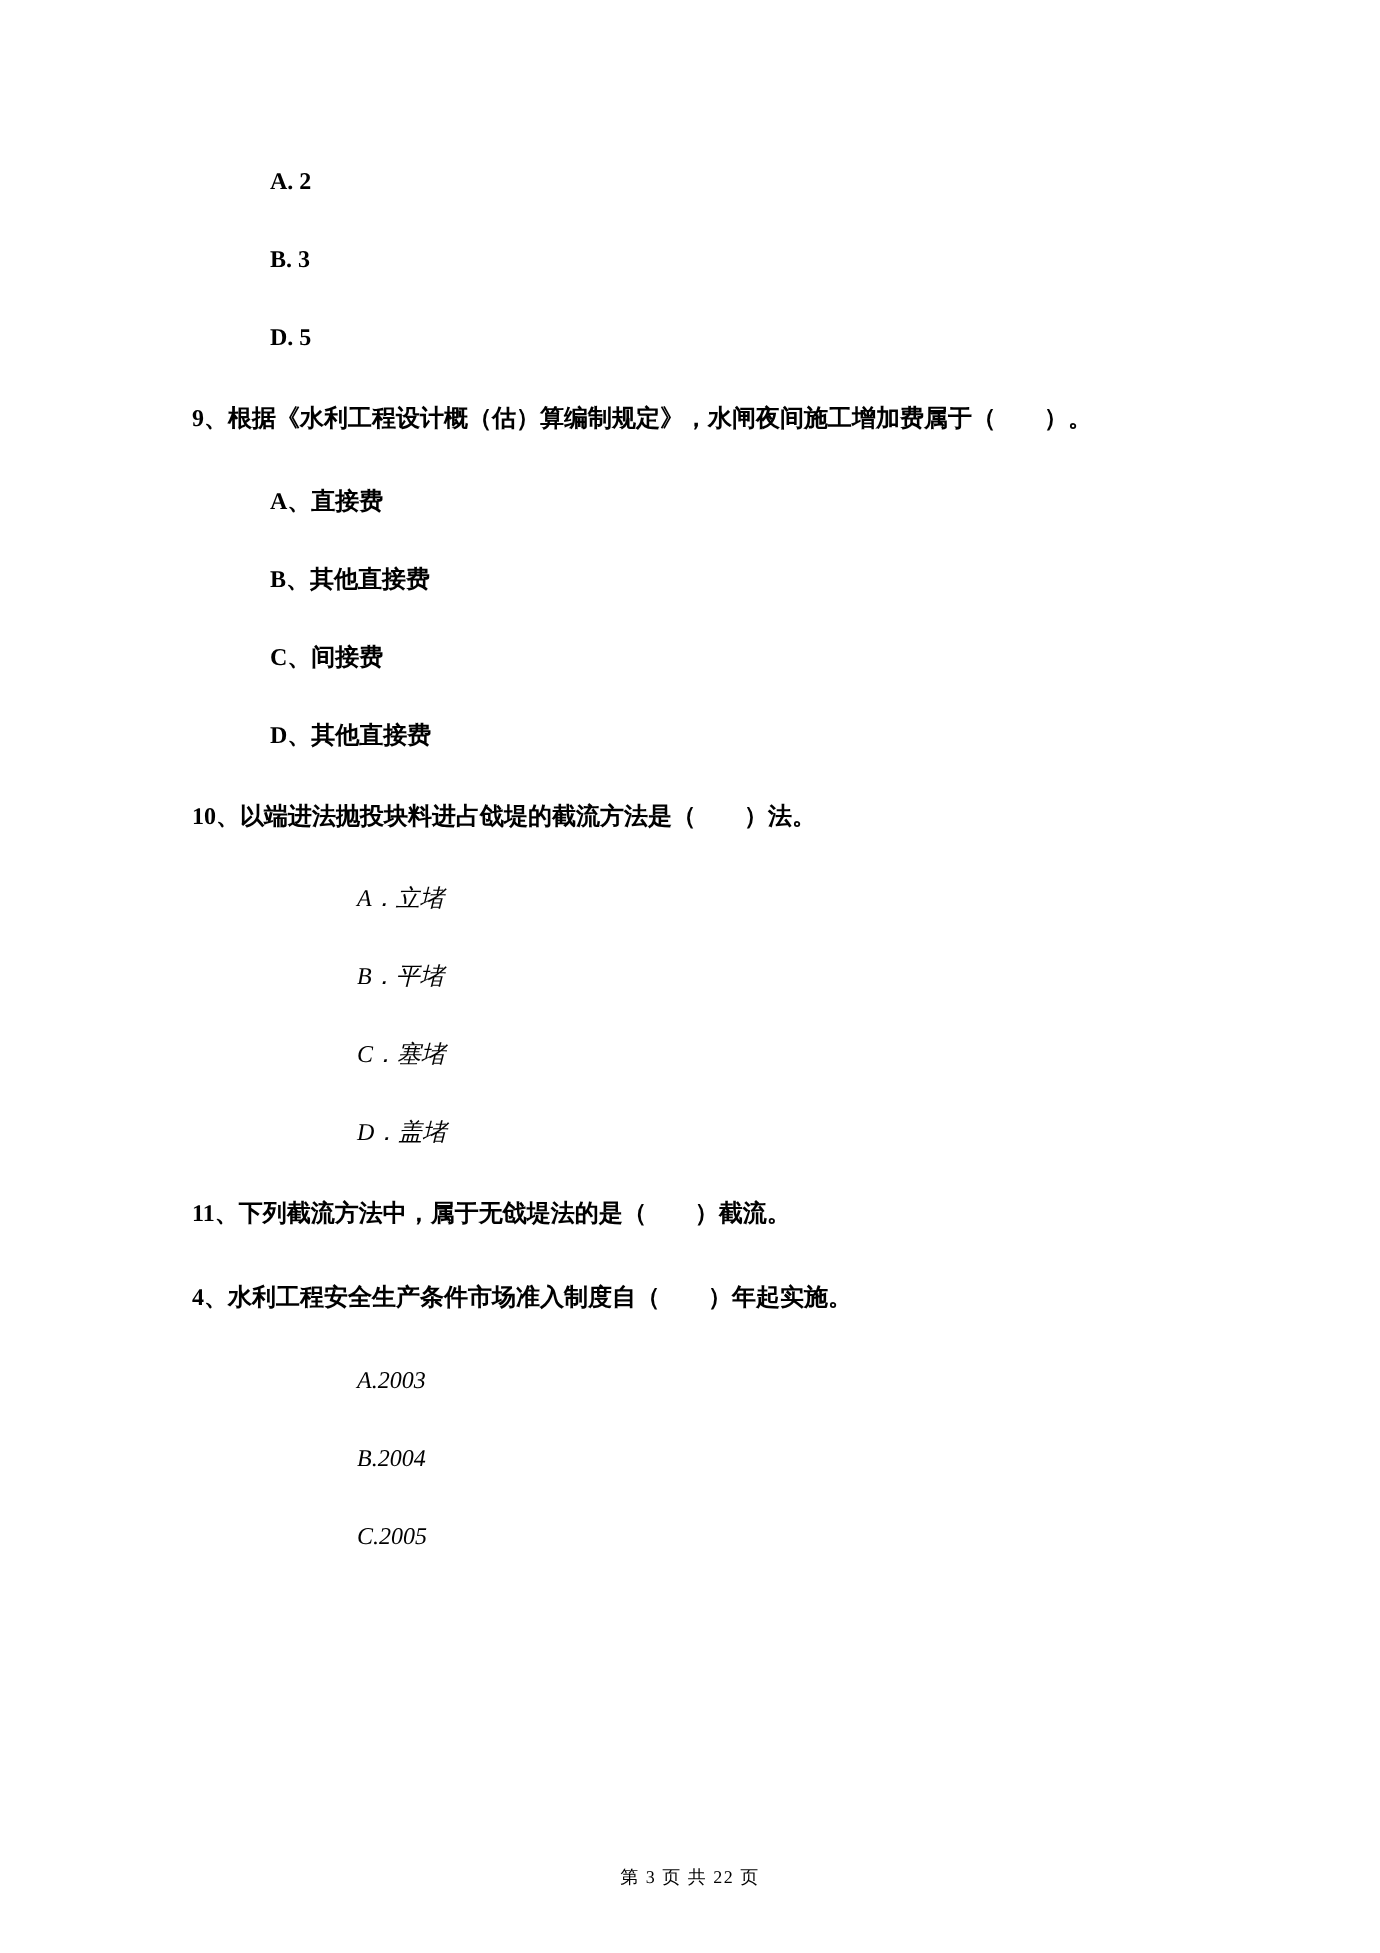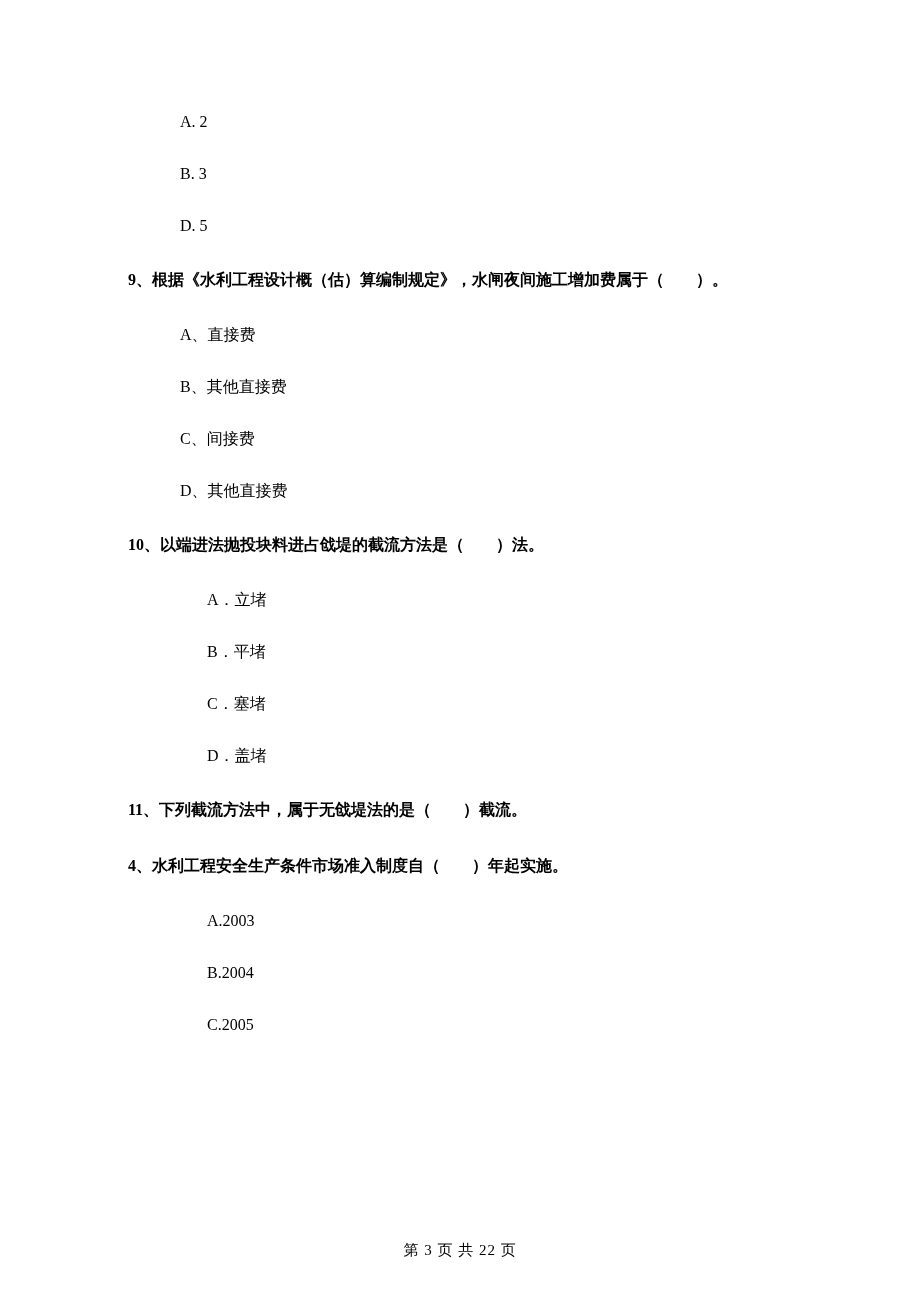--- a/index.html
+++ b/index.html
@@ -13,23 +13,25 @@
       color: #000000;
     }
     .page {
       padding: 110px 128px 60px 128px;
       box-sizing: border-box;
       height: 100%;
       position: relative;
     }
     .option-group {
       margin-left: 52px;
+      font-weight: bold;
     }
     .option-group-nested {
-      margin-left: 79px;
+      margin-left: 110px;
+      font-style: italic;
     }
     .option {
       font-size: 16px;
       line-height: 1.5;
       margin-bottom: 28px;
       letter-spacing: 0px;
     }
     .question {
       font-size: 16px;
       line-height: 1.8;
@@ -37,21 +39,21 @@
       margin-top: 4px;
       letter-spacing: 0px;
       font-weight: bold;
     }
     .footer {
       position: absolute;
       bottom: 42px;
       left: 0;
       right: 0;
       text-align: center;
-      font-size: 15px;
+      font-size: 12px;
       letter-spacing: 1px;
     }
   </style>
 </head>
 <body>
 
 <div class="page">
 
   <div class="option-group">
     <div class="option">A. 2</div>

